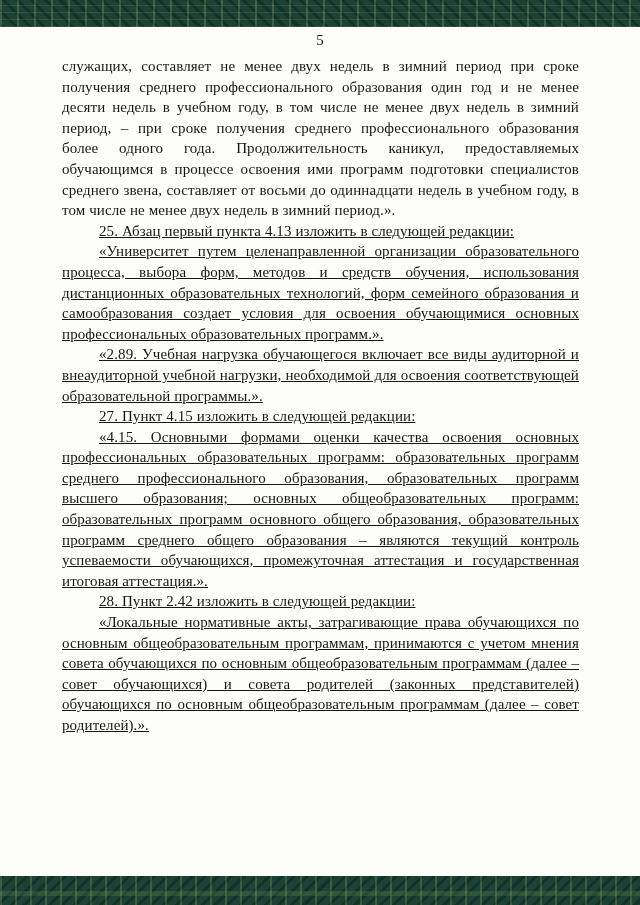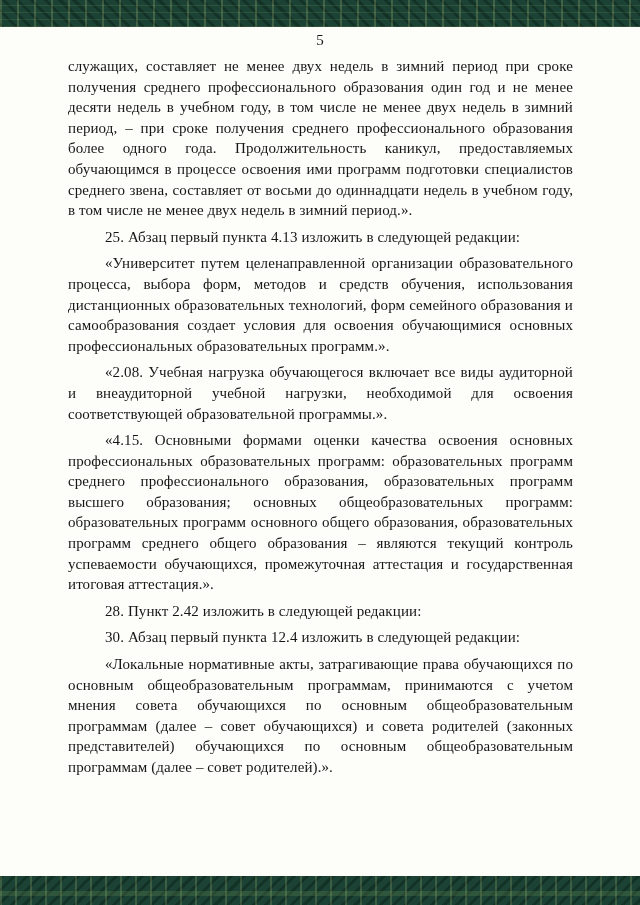--- a/index.html
+++ b/index.html
@@ -43,40 +43,40 @@
     font-size: 15px;
     line-height: 18px;
   }
   .doc-body {
     margin: 7px 61px 0 62px;
     font-size: 15px;
     line-height: 20.6px;
     letter-spacing: 0.1px;
   }
   .para {
-    margin: 6px;
+    margin: 0;
     text-align: justify;
   }
-  .para.indent { text-indent: 37px; }
+  .para.indent { text-indent: 37px; text-decoration: underline; }
 </style>
 </head>
 <body>
 
 <div class="edge-band top">
   <div class="pattern"></div>
 </div>
 
 <div class="page-number">5</div>
 
 <div class="doc-body">
     <p class="para">служащих, составляет не менее двух недель в зимний период при сроке получения среднего профессионального образования один год и не менее десяти недель в учебном году, в том числе не менее двух недель в зимний период, – при сроке получения среднего профессионального образования более одного года. Продолжительность каникул, предоставляемых обучающимся в процессе освоения ими программ подготовки специалистов среднего звена, составляет от восьми до одиннадцати недель в учебном году, в том числе не менее двух недель в зимний период.».</p>
     <p class="para indent">25. Абзац первый пункта 4.13 изложить в следующей редакции:</p>
     <p class="para indent">«Университет путем целенаправленной организации образовательного процесса, выбора форм, методов и средств обучения, использования дистанционных образовательных технологий, форм семейного образования и самообразования создает условия для освоения обучающимися основных профессиональных образовательных программ.».</p>
-    <p class="para indent">«2.08. Учебная нагрузка обучающегося включает все виды аудиторной и внеаудиторной учебной нагрузки, необходимой для освоения соответствующей образовательной программы.».</p>
+    <p class="para indent">«2.89. Учебная нагрузка обучающегося включает все виды аудиторной и внеаудиторной учебной нагрузки, необходимой для освоения соответствующей образовательной программы.».</p>
+    <p class="para indent">27. Пункт 4.15 изложить в следующей редакции:</p>
     <p class="para indent">«4.15. Основными формами оценки качества освоения основных профессиональных образовательных программ: образовательных программ среднего профессионального образования, образовательных программ высшего образования; основных общеобразовательных программ: образовательных программ основного общего образования, образовательных программ среднего общего образования – являются текущий контроль успеваемости обучающихся, промежуточная аттестация и государственная итоговая аттестация.».</p>
     <p class="para indent">28. Пункт 2.42 изложить в следующей редакции:</p>
-    <p class="para indent">30. Абзац первый пункта 12.4 изложить в следующей редакции:</p>
     <p class="para indent">«Локальные нормативные акты, затрагивающие права обучающихся по основным общеобразовательным программам, принимаются с учетом мнения совета обучающихся по основным общеобразовательным программам (далее – совет обучающихся) и совета родителей (законных представителей) обучающихся по основным общеобразовательным программам (далее – совет родителей).».</p>
   </div>
 
 <div class="edge-band bottom">
   <div class="pattern"></div>
 </div>
 
 </body></html>

